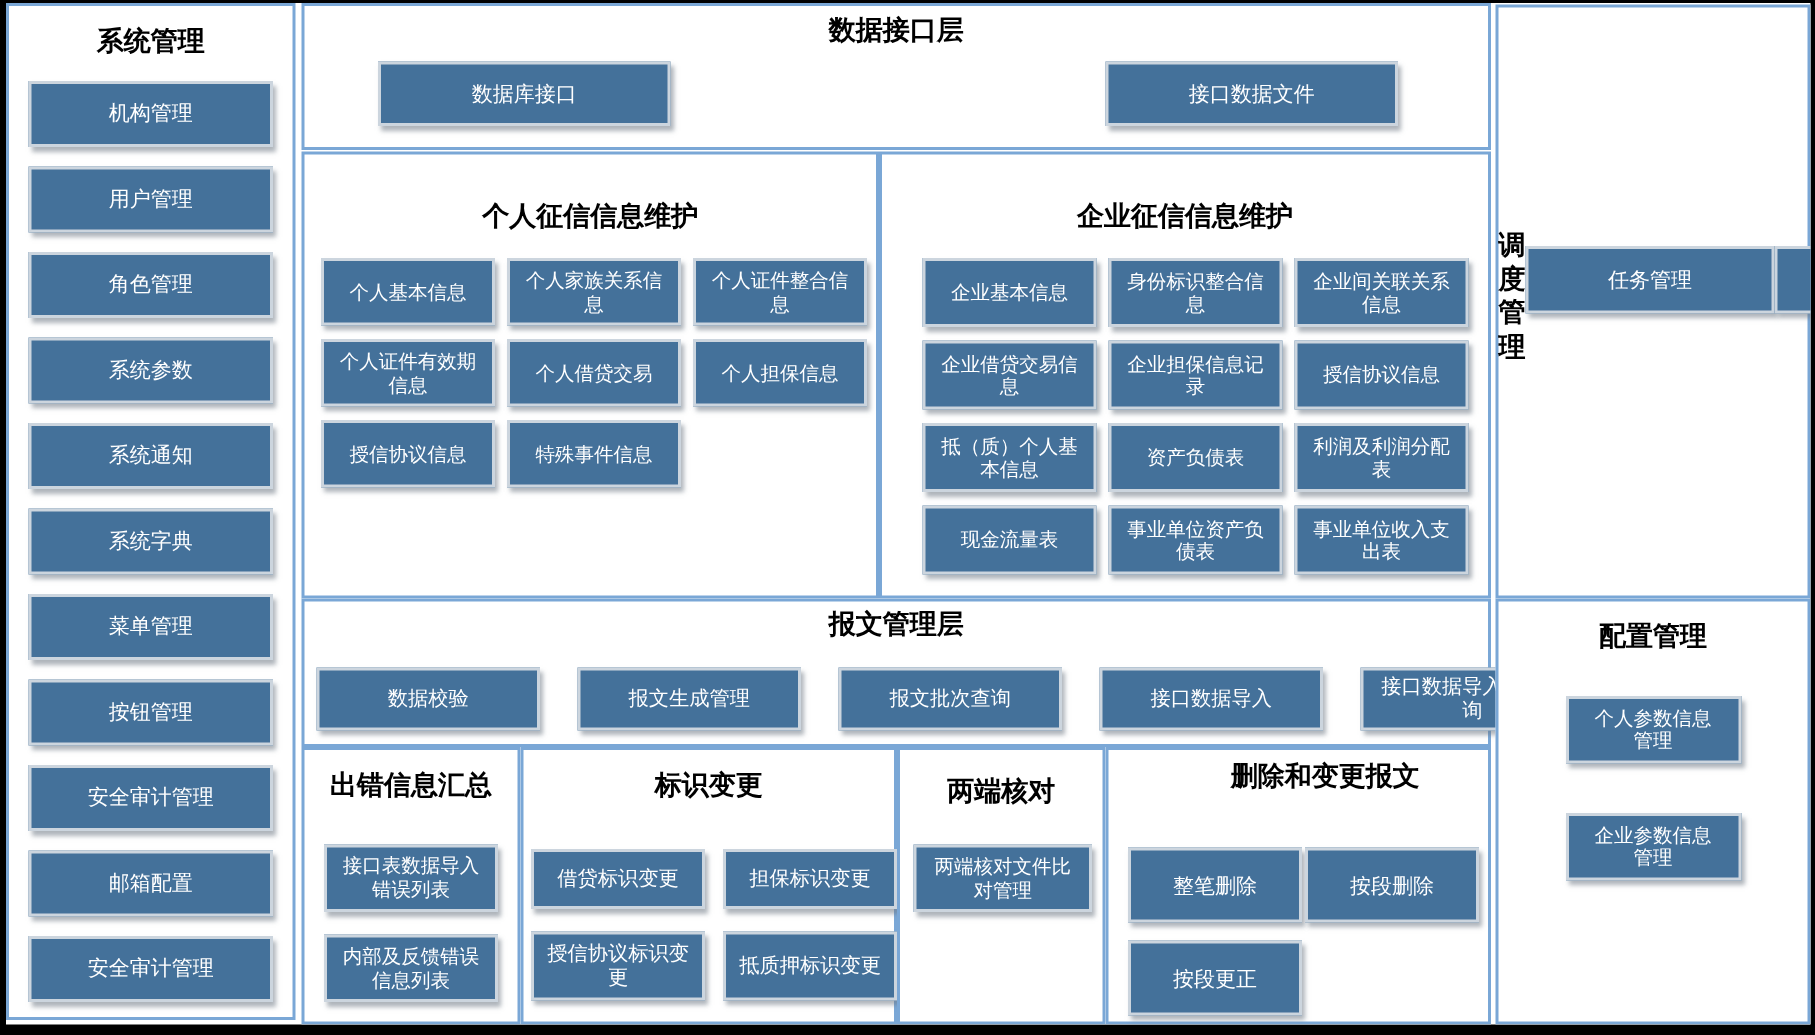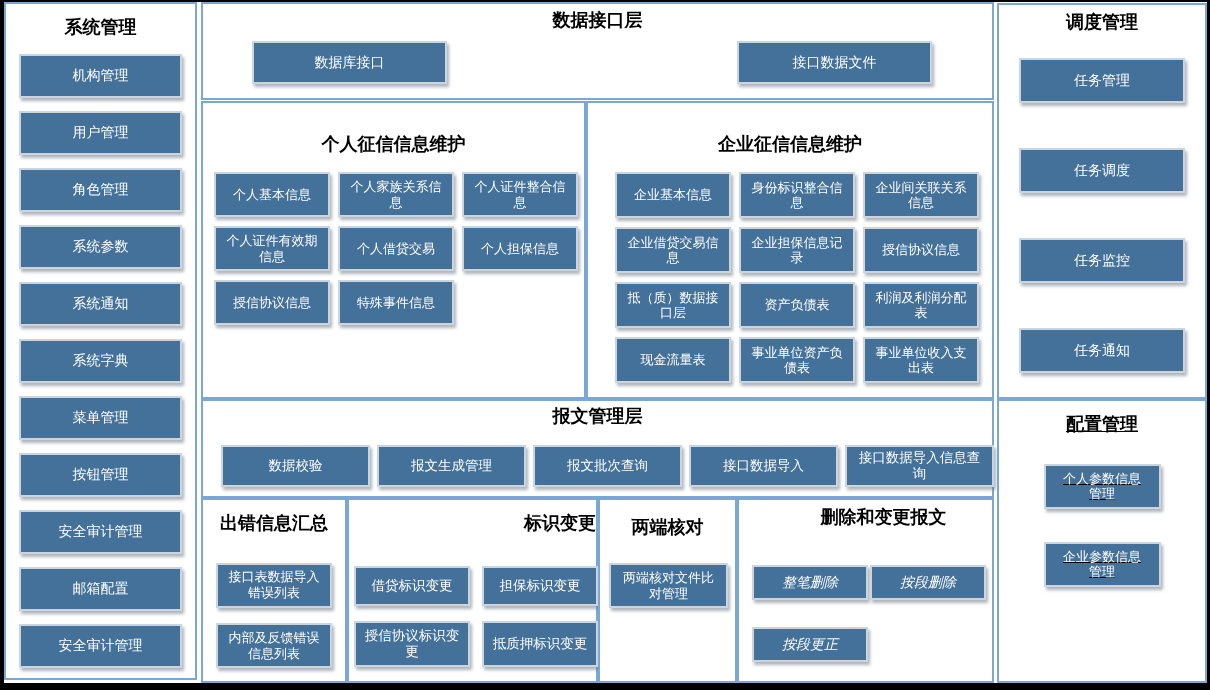--- a/index.html
+++ b/index.html
@@ -64,59 +64,59 @@
 
   
   .p-enterprise { left:582px; top:99px; width:408px; height:298px; }
   .p-enterprise .panel-title { margin-top:30px; }
   .p-enterprise .grid { position:absolute; left:27px; top:69px;
     display:grid; grid-template-columns:116px 116px 116px; grid-auto-rows:46px; gap:9px 8px; }
 
   
   .p-message { left:197px; top:397px; width:793px; height:99px; }
   .p-message .panel-title { margin-top:4px; }
-  .p-message .row { position:absolute; left:18px; top:44px; display:flex; gap:7px; }
+  .p-message .row { position:absolute; left:8px; top:44px; display:flex; gap:25px; }
   .p-message .box { width:149px; height:42px; flex:none; font-size:13.5px; }
 
   
   .p-error { left:197px; top:496px; width:146px; height:185px; }
   .p-error .panel-title { margin-top:12px; }
   .p-error .box { position:absolute; left:13px; width:116px; height:45px; }
   .p-error .b0 { top:63px;font-family:Liberation Mono, monospace; }
   .p-error .b1 { top:123px; }
 
   
   .p-idchange { left:343px; top:496px; width:251px; height:185px; }
-  .p-idchange .panel-title { margin-top:12px;text-align:right; }
+  .p-idchange .panel-title { margin-top:12px; }
   .p-idchange .grid { position:absolute; left:5px; top:66px;
     display:grid; grid-template-columns:116px 116px; grid-template-rows:40px 46px; gap:15px 12px; }
   .p-idchange .box { font-size:13.5px; padding:2px 8px; }
 
   
   .p-twoend { left:594px; top:496px; width:139px; height:185px; }
   .p-twoend .panel-title { margin-top:16px; }
   .p-twoend .box { position:absolute; left:9px; top:63px; width:119px; height:45px; }
 
   
   .p-delete { left:733px; top:496px; width:257px; height:185px; }
   .p-delete .panel-title { margin-top:6px;padding-left:36px; }
-  .p-delete .box { position:absolute; width:116px; height:35px; font-size:14px;font-style:italic; }
+  .p-delete .box { position:absolute; width:116px; height:50px; font-size:14px; }
   .p-delete .b0 { left:13px; top:65px; }
   .p-delete .b1 { left:131px; top:65px; }
   .p-delete .b2 { left:13px; top:127px; }
 
   
   .p-schedule { left:993px; top:1px; width:210px; height:396px;
-                display:flex; flex-direction:column; align-items:center; padding-top:6px; }
+                display:flex; flex-direction:row; align-items:center; padding-top:16px; }
   .p-schedule .panel-title { margin-bottom:24px; }
   .p-schedule .box { width:166px; height:45px; flex:none; margin-bottom:45px; font-size:14px; }
 
   
   .p-config { left:993px; top:397px; width:210px; height:284px;
-              display:flex; flex-direction:column; align-items:center; padding-top:12px;text-decoration:underline; }
+              display:flex; flex-direction:column; align-items:center; padding-top:12px; }
   .p-config .panel-title { margin-bottom:28px; }
   .p-config .box { width:117px; height:45px; flex:none; margin-bottom:33px; padding:2px 14px; }
 </style>
 </head>
 <body>
 
 <div class="stage">
 
   <div class="panel p-system">
     <span class="panel-title">系统管理</span>
@@ -155,21 +155,21 @@
 
   <div class="panel p-enterprise">
     <span class="panel-title">企业征信信息维护</span>
     <div class="grid">
       <div class="box">企业基本信息</div>
       <div class="box">身份标识整合信息</div>
       <div class="box">企业间关联关系信息</div>
       <div class="box">企业借贷交易信息</div>
       <div class="box">企业担保信息记录</div>
       <div class="box">授信协议信息</div>
-      <div class="box">抵（质）数据接口层</div>
+      <div class="box">抵（质）个人基本信息</div>
       <div class="box">资产负债表</div>
       <div class="box">利润及利润分配表</div>
       <div class="box">现金流量表</div>
       <div class="box">事业单位资产负债表</div>
       <div class="box">事业单位收入支出表</div>
     </div>
   </div>
 
   <div class="panel p-message">
     <span class="panel-title">报文管理层</span>

